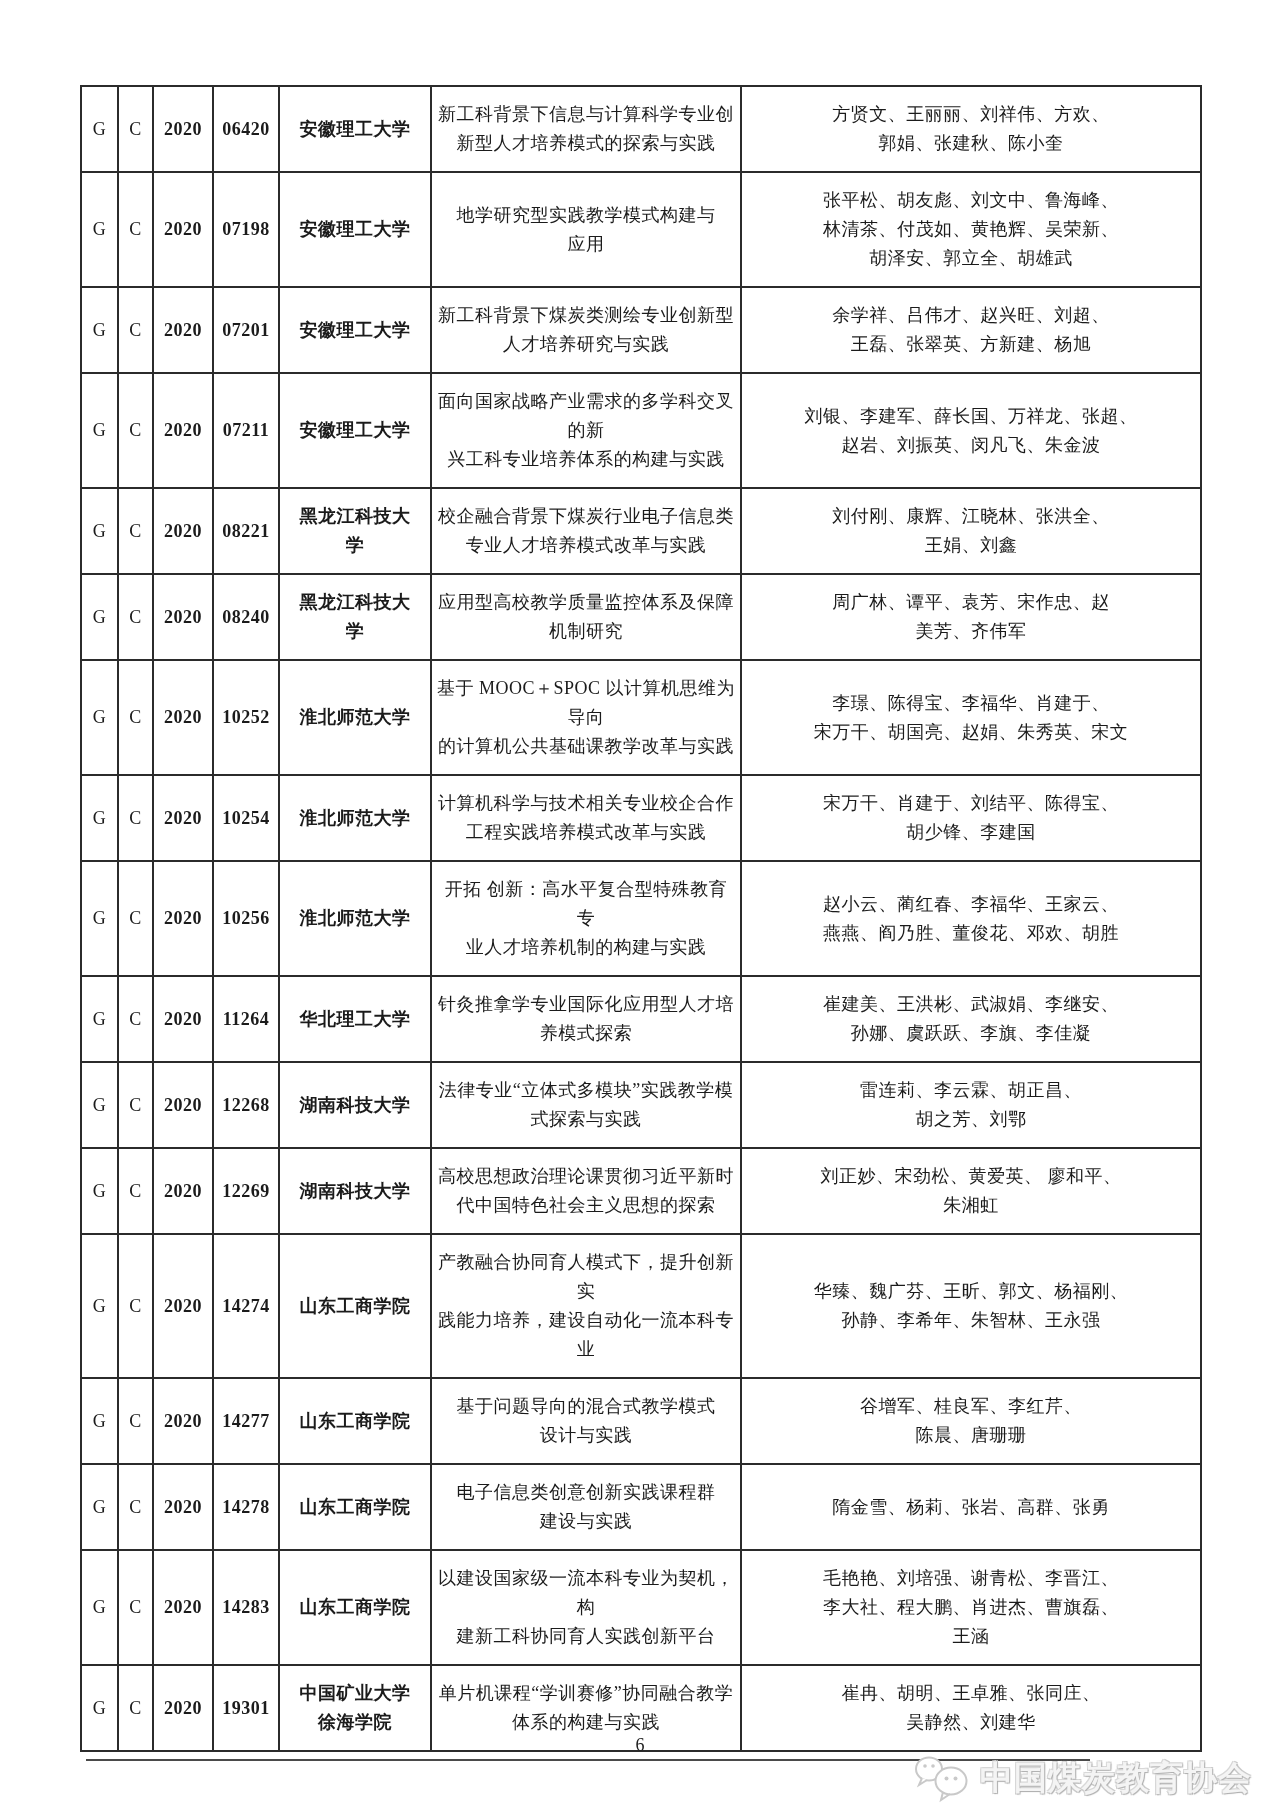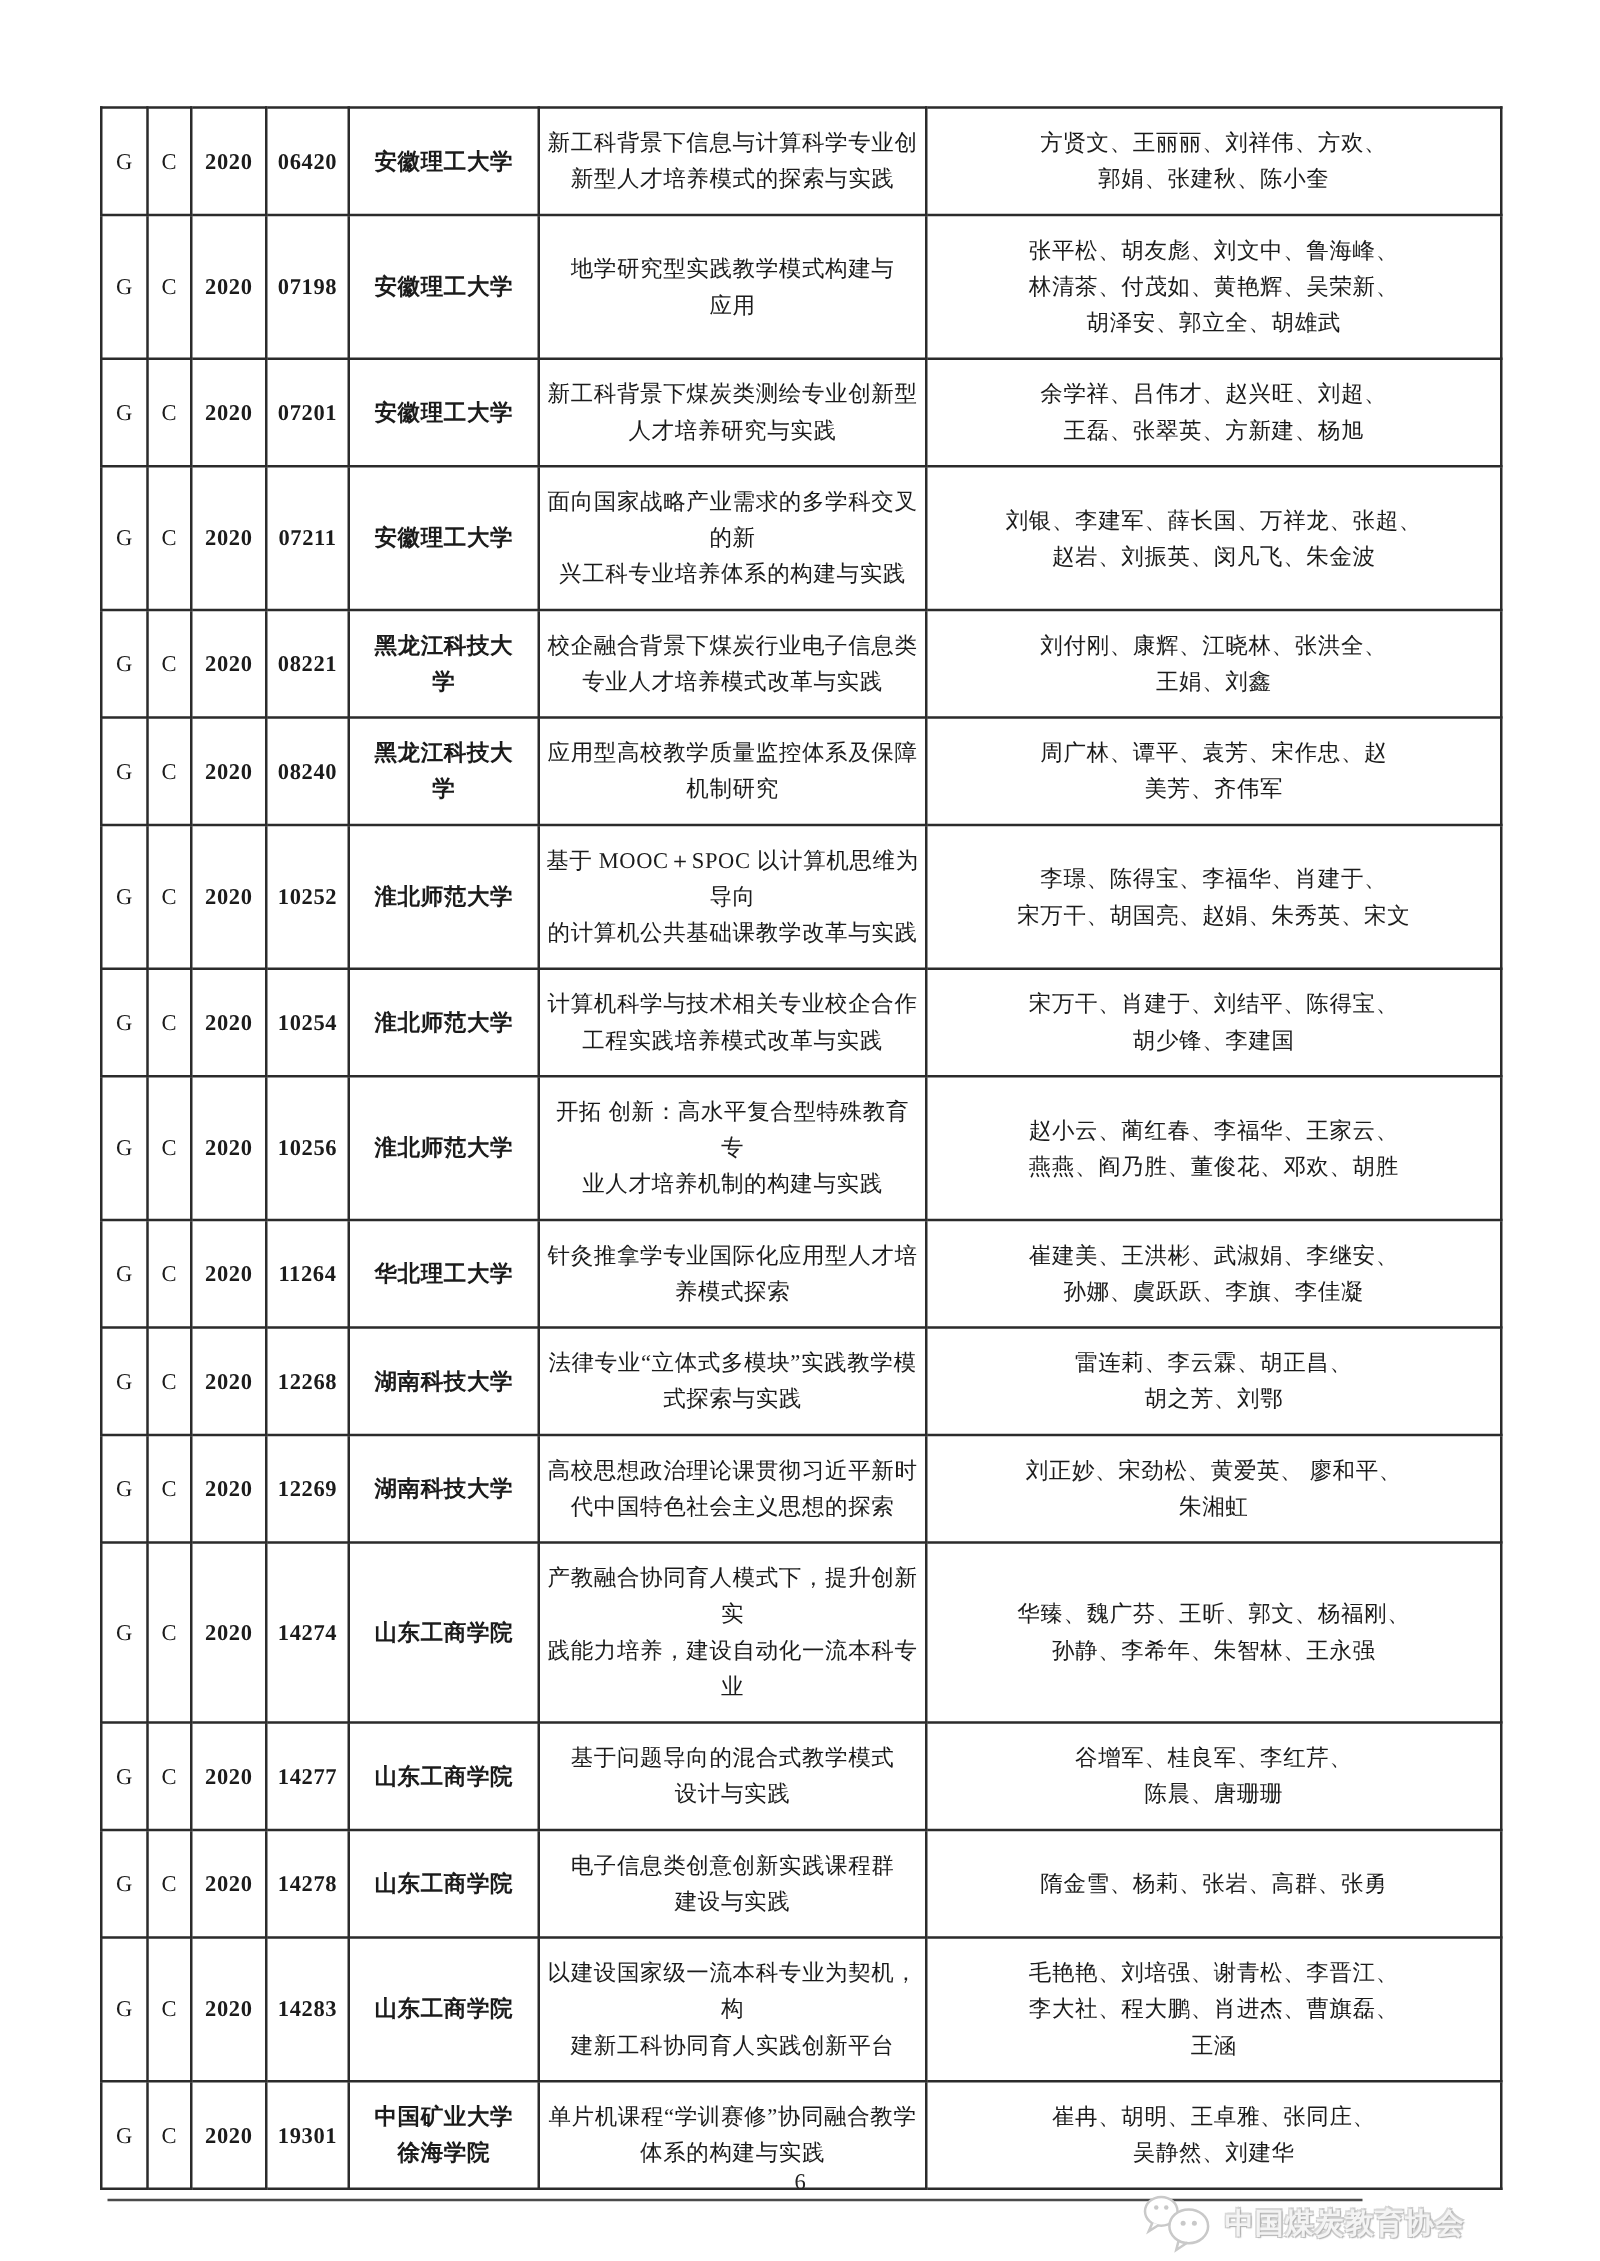--- a/index.html
+++ b/index.html
@@ -72,21 +72,21 @@
   .watermark {
     position: absolute;
     top: 1752px;
     left: 912px;
     display: flex;
     align-items: center;
     gap: 6px;
     user-select: none;
   }
   .watermark .wm-text {
-    font-size: 23px;
+    font-size: 33px;
     font-weight: bold;
     letter-spacing: 1px;
     color: #f4f4f4;
     text-shadow:
       1px 1px 1px #b0b0b0,
       -1px -1px 0 #d8d8d8,
       1px -1px 0 #cccccc,
       -1px 1px 0 #cccccc;
     white-space: nowrap;
   }

